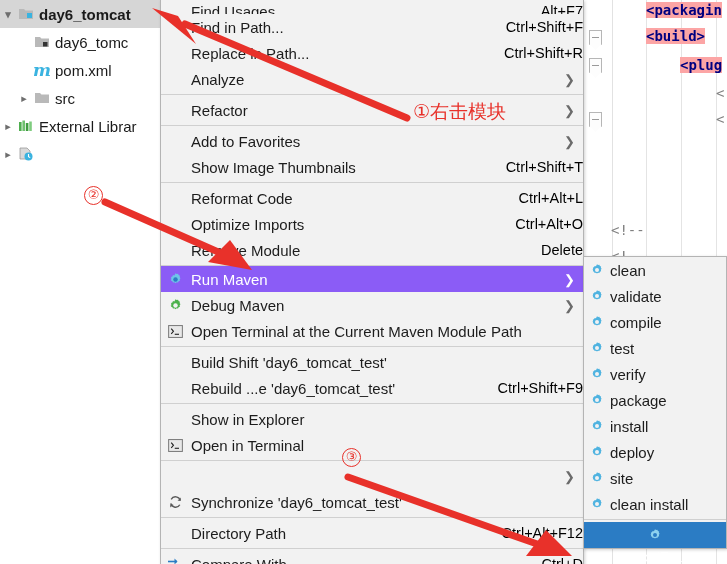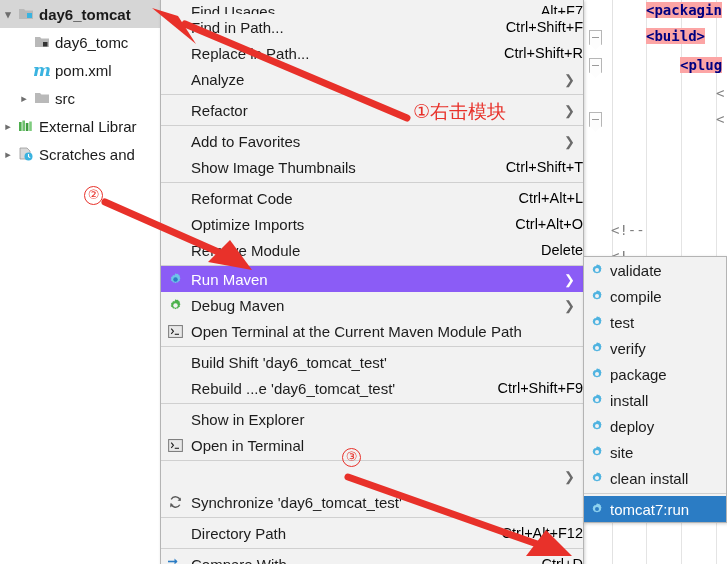--- a/index.html
+++ b/index.html
@@ -81,21 +81,21 @@
   
   .submenu {
     position: absolute; left: 583px; top: 256px; width: 144px;
     background: #f2f2f2; border: 1px solid #b4b4b4;
     box-shadow: 1px 1px 3px rgba(0,0,0,0.18);
   }
   .si {
     position: relative; height: 26px; display: flex; align-items: center;
     font-size: 15px; color: #1c1c1c; white-space: nowrap;
   }
-  .si.selected { background: #2b7cc4; color: #ffffff; }
+  .si.selected { background: #2b7cc4; color: #ffffff; flex-direction: column; }
   .si-ic { flex: 0 0 26px; display: flex; align-items: center; justify-content: center; }
 
   
   .overlay { position: absolute; left: 0; top: 0; width: 727px; height: 564px; pointer-events: none; }
   .note {
     position: absolute; color: #e8312a; font-size: 19px;
     font-family: "DejaVu Sans", sans-serif; white-space: nowrap;
   }
   .circnum {
     position: absolute; width: 19px; height: 19px; border: 1.6px solid #e8312a;
@@ -167,21 +167,20 @@
 
     <div class="tree-row">
       <span class="twisty">▸</span>
       <span class="ic">
         <svg width="16" height="14" viewBox="0 0 16 14">
           <path d="M2 1h7l3 3v8H2z" fill="#d9d9d9" stroke="#9a9a9a" stroke-width="0.8"></path>
           <circle cx="10.5" cy="9.5" r="4" fill="#3ab3e0"></circle>
           <path d="M10.5 7v2.6l1.7 1" stroke="#fff" stroke-width="1.1" fill="none"></path>
         </svg>
       </span>
-      <span class="lbl">Scratches and</span>
     </div>
   </div>
 
   <div class="editor">
     <div class="gutter"></div>
     <div class="indent-guide" style="left:63px;"></div>
     <div class="indent-guide" style="left:98px;"></div>
     <div class="indent-guide" style="left:133px;"></div>
 
     <div class="fold" style="top:30px;">
@@ -381,20 +380,29 @@
   </div>
 
   <div class="submenu">
     <div class="si">
       <span class="si-ic">
         <svg width="14" height="14" viewBox="0 0 16 16">
             <path d="M8 1.3l1.2.9 1.5-.3.6 1.4 1.4.6-.3 1.5.9 1.2-.9 1.2.3 1.5-1.4.6-.6 1.4-1.5-.3-1.2.9-1.2-.9-1.5.3-.6-1.4-1.4-.6.3-1.5L2.7 8l.9-1.2-.3-1.5 1.4-.6.6-1.4 1.5.3z" fill="#4fb3e0"></path>
             <circle cx="8" cy="8" r="2.3" fill="#f2f2f2"></circle>
           </svg>
       </span>
+      <span>clean</span>
+    </div>
+    <div class="si">
+      <span class="si-ic">
+        <svg width="14" height="14" viewBox="0 0 16 16">
+            <path d="M8 1.3l1.2.9 1.5-.3.6 1.4 1.4.6-.3 1.5.9 1.2-.9 1.2.3 1.5-1.4.6-.6 1.4-1.5-.3-1.2.9-1.2-.9-1.5.3-.6-1.4-1.4-.6.3-1.5L2.7 8l.9-1.2-.3-1.5 1.4-.6.6-1.4 1.5.3z" fill="#4fb3e0"></path>
+            <circle cx="8" cy="8" r="2.3" fill="#f2f2f2"></circle>
+          </svg>
+      </span>
       <span>validate</span>
     </div>
     <div class="si">
       <span class="si-ic">
         <svg width="14" height="14" viewBox="0 0 16 16">
             <path d="M8 1.3l1.2.9 1.5-.3.6 1.4 1.4.6-.3 1.5.9 1.2-.9 1.2.3 1.5-1.4.6-.6 1.4-1.5-.3-1.2.9-1.2-.9-1.5.3-.6-1.4-1.4-.6.3-1.5L2.7 8l.9-1.2-.3-1.5 1.4-.6.6-1.4 1.5.3z" fill="#4fb3e0"></path>
             <circle cx="8" cy="8" r="2.3" fill="#f2f2f2"></circle>
           </svg>
       </span>
       <span>compile</span>

